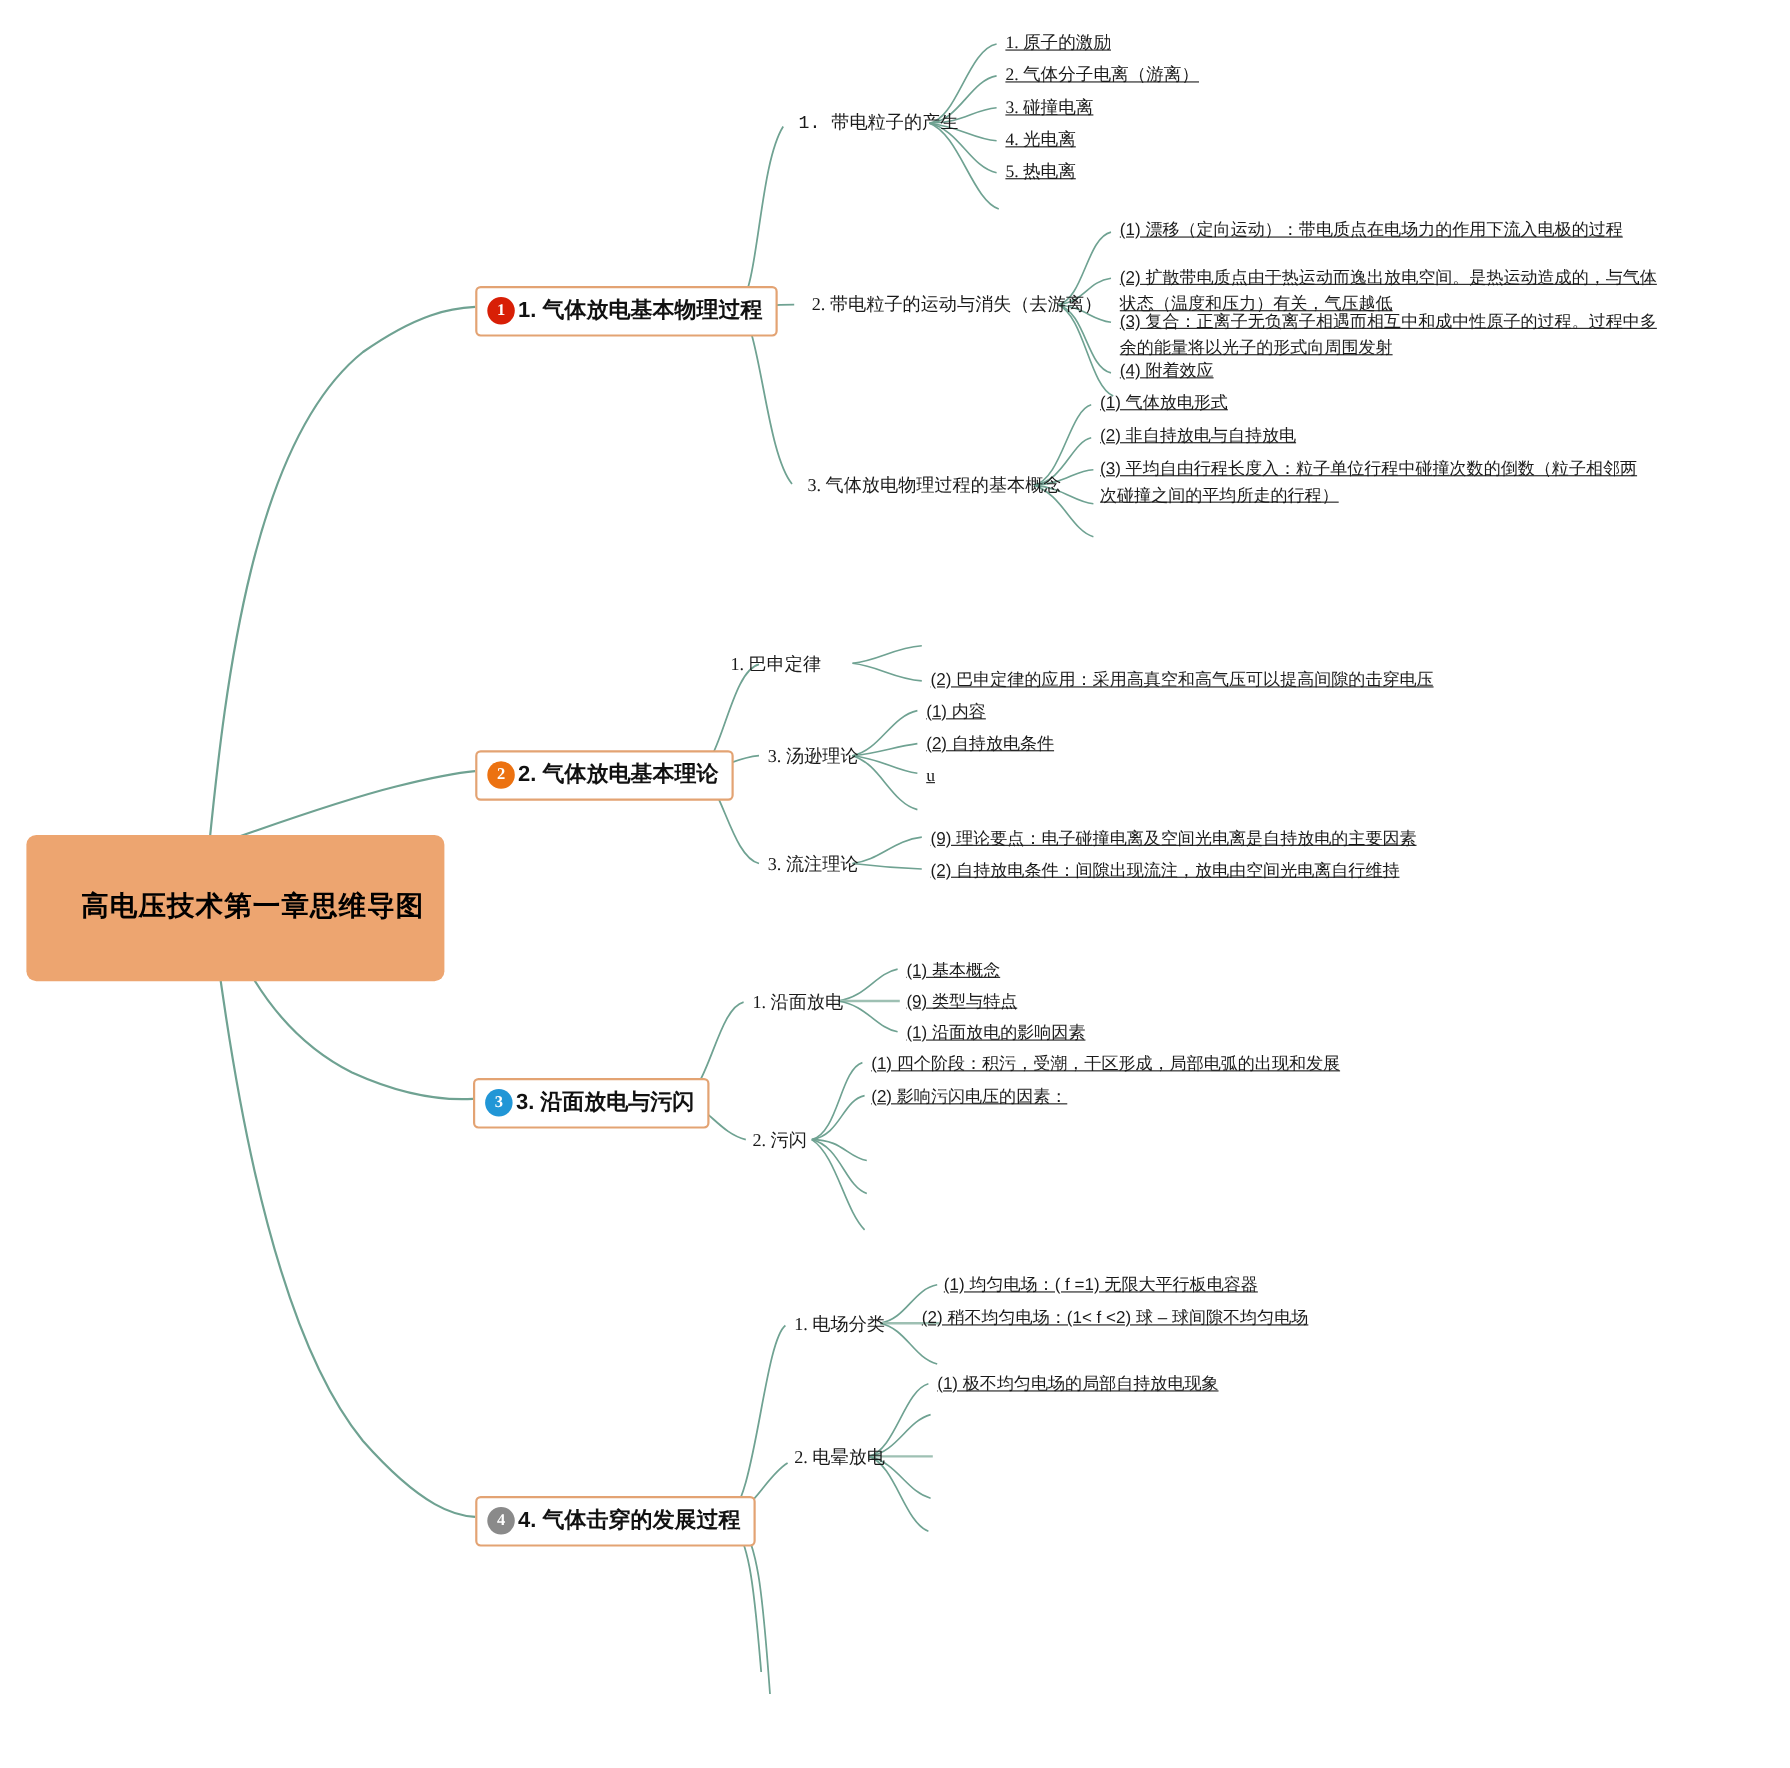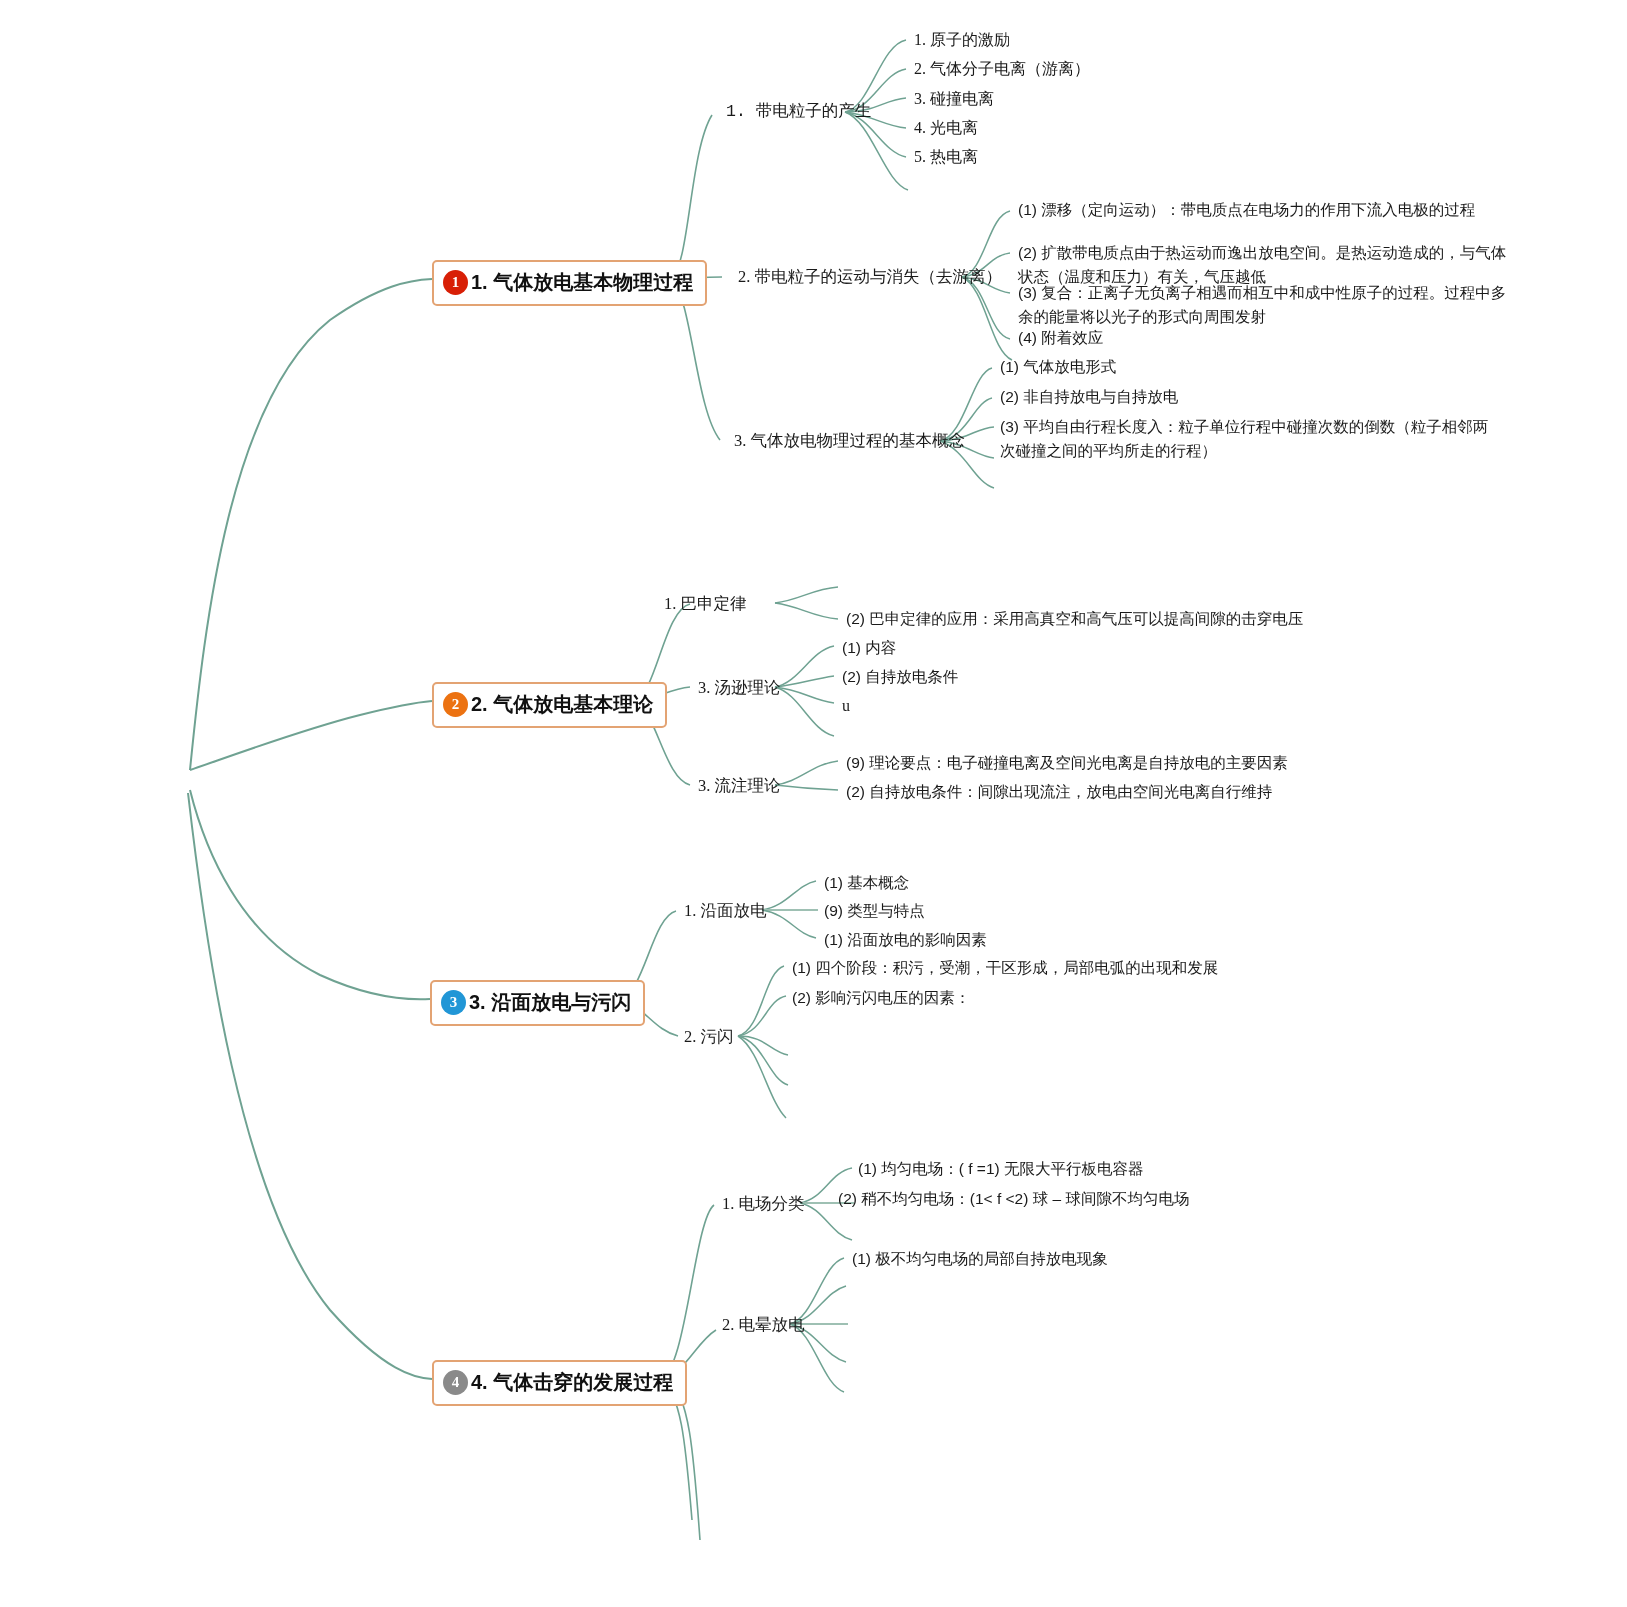--- a/index.html
+++ b/index.html
@@ -79,20 +79,21 @@
     font-size: 16.5px;
     color: #1a1a1a;
     font-family: "Liberation Serif", "DejaVu Serif", serif;
   }
 
   
   .leaf-node {
     font-size: 15.5px;
     color: #1a1a1a;
     font-family: "Liberation Sans", "DejaVu Sans", sans-serif;
+    text-decoration: underline;
   }
   .leaf-serif {
     font-family: "Liberation Serif", "DejaVu Serif", serif;
     font-size: 16px;
   }
   .leaf-wrap {
     white-space: normal;
     line-height: 1.55;
   }
 </style>
@@ -173,20 +174,23 @@
       <path d="M 800 1203 C 824 1208 830 1234 852 1240"></path>
 
       <path d="M 790 1324 C 814 1318 822 1264 844 1258"></path>
       <path d="M 790 1324 C 816 1320 824 1292 846 1286"></path>
       <path d="M 790 1324 C 818 1324 826 1324 848 1324" stroke="#9ec0b3" stroke-width="2.2"></path>
       <path d="M 790 1324 C 816 1330 824 1356 846 1362"></path>
       <path d="M 790 1324 C 814 1332 822 1384 844 1392"></path>
     </g>
   </svg>
 
+  <div class="node root-node" style="left:24px; top:759px;">
+    <span>高电压技术第一章思维导图</span>
+  </div>
 
   <div class="node main-node" style="left:432px; top:260px;">
     <span class="badge badge-1">1</span>
     <span>1. 气体放电基本物理过程</span>
   </div>
 
   <div class="node sub-node" style="left:726px; top:100px;font-family:Liberation Mono, monospace;">1. 带电粒子的产生</div>
   <div class="node leaf-node leaf-serif" style="left:914px; top:28px;">1. 原子的激励</div>
   <div class="node leaf-node leaf-serif" style="left:914px; top:57px;">2. 气体分子电离（游离）</div>
   <div class="node leaf-node leaf-serif" style="left:914px; top:87px;">3. 碰撞电离</div>

